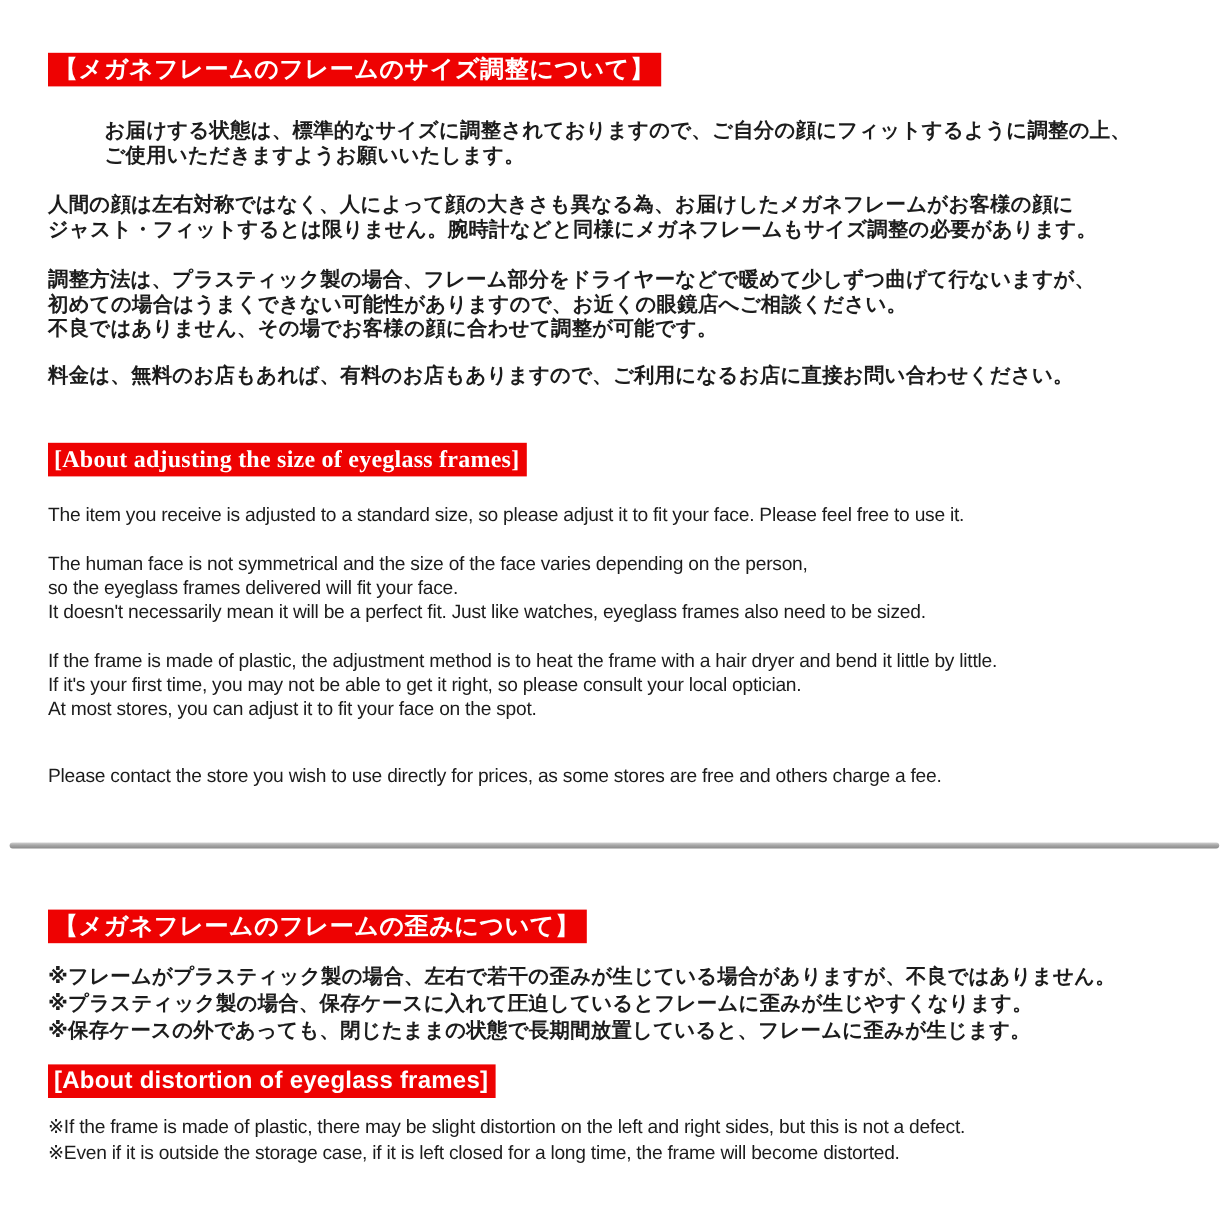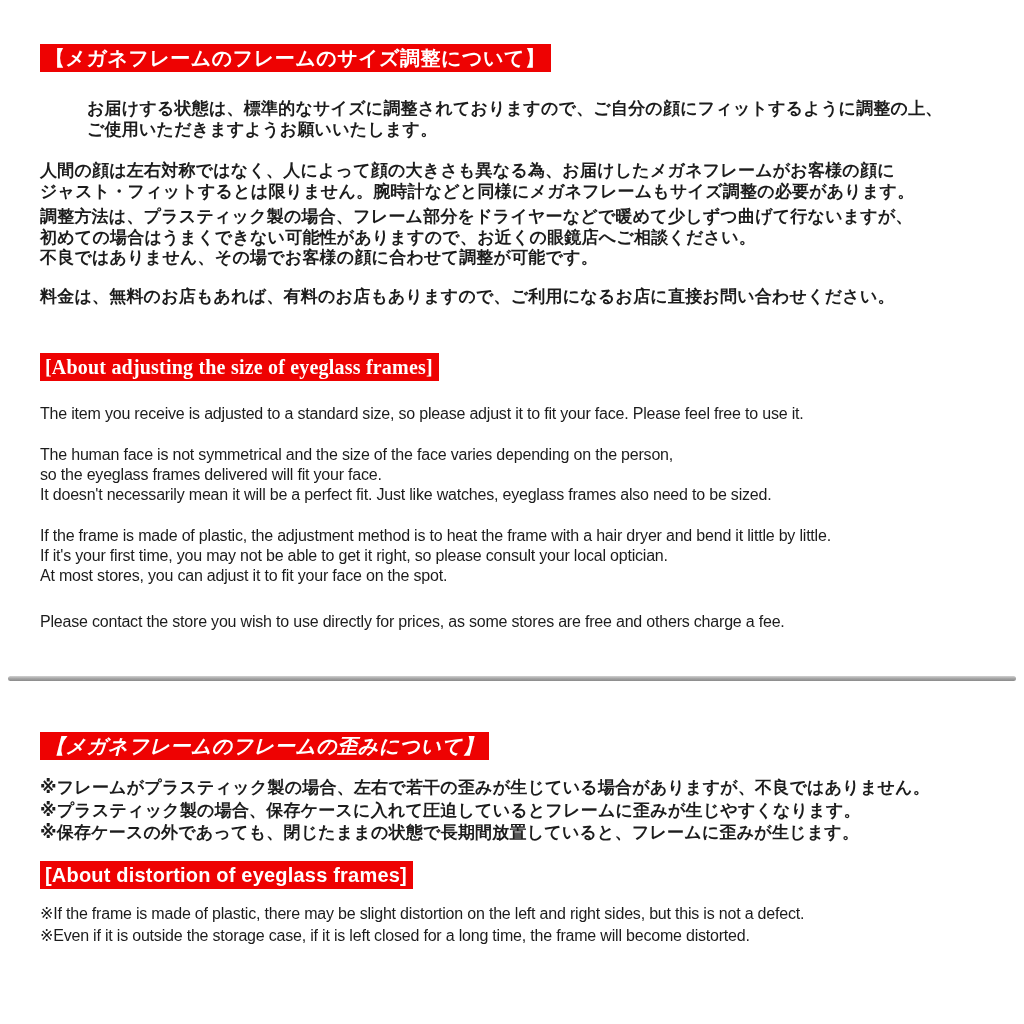--- a/index.html
+++ b/index.html
@@ -63,28 +63,28 @@
     height:5px;
     margin:44px 8px 0 8px;
     border-radius:3px;
     background:linear-gradient(to bottom,#d2d2d2 0%,#a8a8a8 45%,#8a8a8a 100%);
   }
 
   
   .banner-size-jp{margin-top:44px;}
   .p-jp-1{margin-top:27px;margin-left:47px;}
   .p-jp-2{margin-top:21px;}
-  .p-jp-3{margin-top:5px;}
+  .p-jp-3{margin-top:21px;}
   .p-jp-4{margin-top:18px;}
   .banner-size-en{margin-top:46px;font-family:Liberation Serif, serif;}
   .p-en-1{margin-top:23px;}
   .p-en-2{margin-top:21px;}
   .p-en-3{margin-top:21px;}
-  .p-en-4{margin-top:26px;}
-  .banner-dist-jp{margin-top:51px;font-style:italic;}
+  .p-en-4{margin-top:36px;}
+  .banner-dist-jp{margin-top:51px;}
   .jp-notes{margin-top:17px;}
   .banner-dist-en{margin-top:16px;}
   .en-notes{margin-top:14px;}
 </style>
 </head>
 <body>
 
 <div class="page">
 
   <h2 class="banner jp banner-size-jp">【メガネフレームのフレームのサイズ調整について】</h2>

